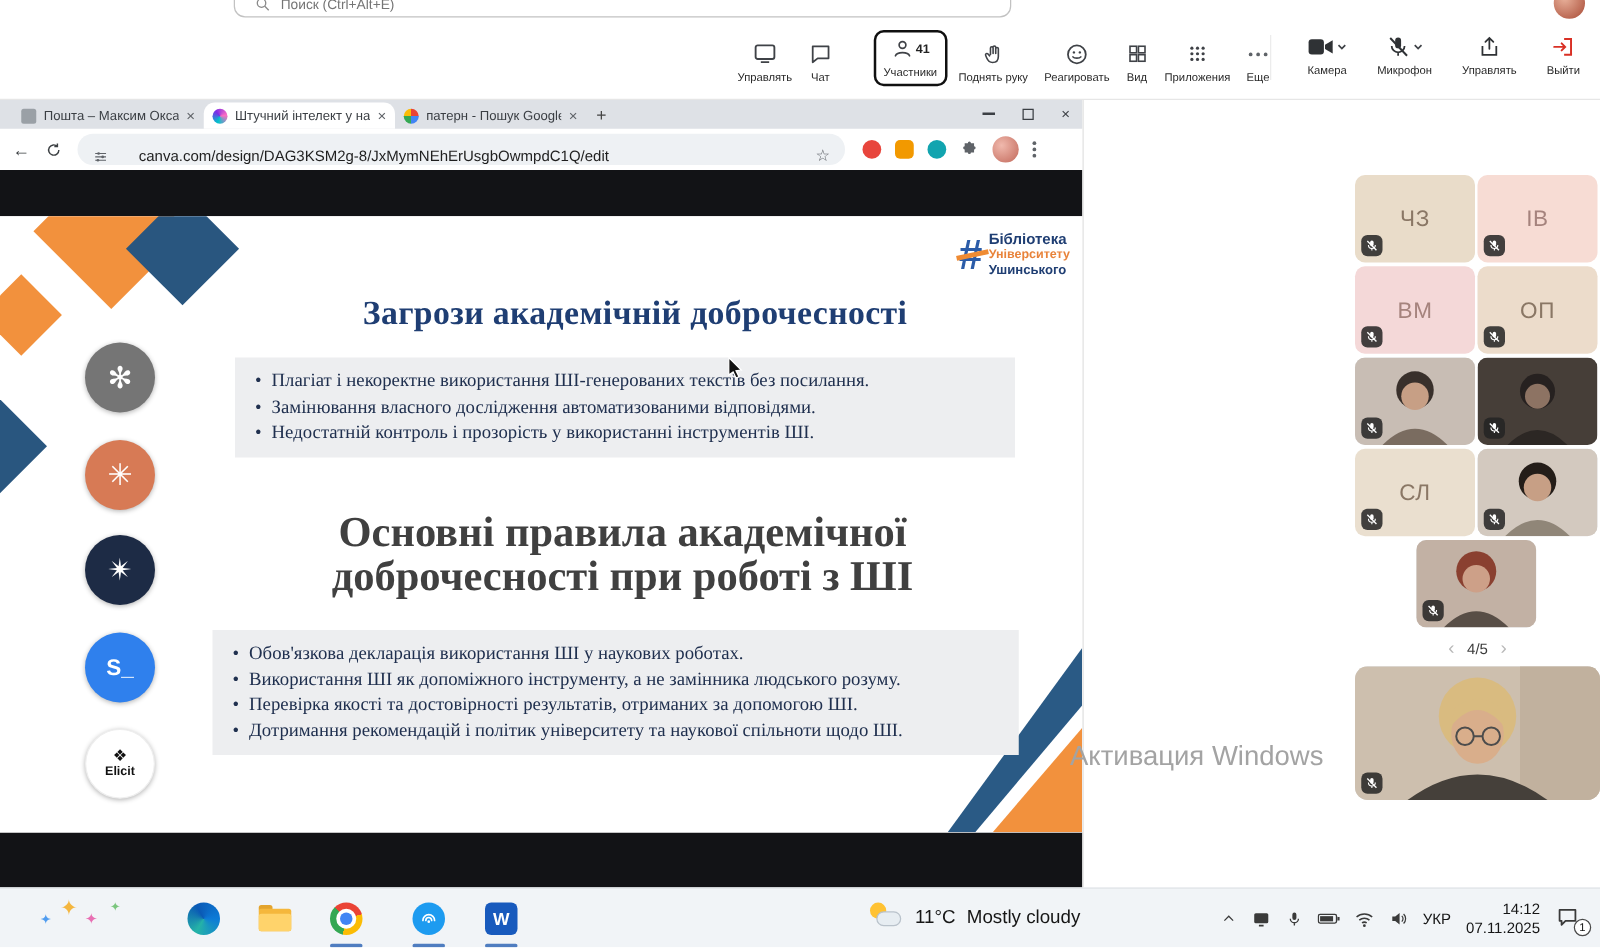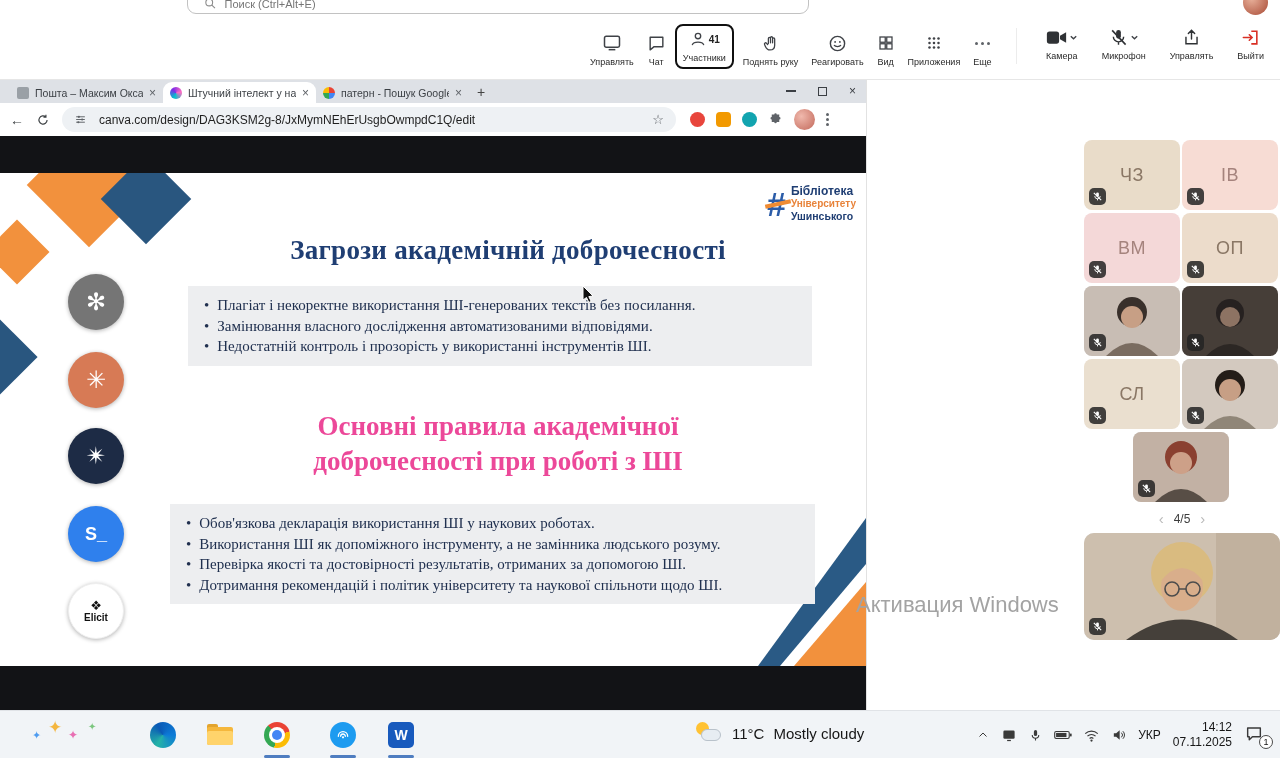--- a/index.html
+++ b/index.html
@@ -15,21 +15,21 @@
                  display:flex; align-items:flex-end; gap:8px; padding:2px 16px 3px; }
   .search-pill input { border:none; outline:none; background:transparent; font-size:11px; color:#777;
                        width:100%; font-family:"Liberation Sans",sans-serif; }
   .avatar-top { position:absolute; right:12px; top:-10px; width:25px; height:25px; border-radius:50%;
                 background:radial-gradient(circle at 35% 35%, #e8b09a, #a84a35); }
   .tgroup1 { position:absolute; left:586px; top:24px; display:flex; gap:5px; align-items:flex-end; }
   .tgroup2 { position:absolute; right:12px; top:24px; display:flex; gap:16px; align-items:flex-end; }
   .tbtn { display:flex; flex-direction:column; align-items:center; gap:3px; padding:2px 4px; cursor:default; }
   .tbtn .irow { display:flex; align-items:center; gap:2px; height:22px; }
   .tbtn .lbl { font-size:9px; color:#2a2a2a; white-space:nowrap; }
-  .tbtn.selected { border:2px solid #101010; border-radius:8px; padding:2px 6px 4px; }
+  .tbtn.selected { border:2px solid #101010; border-radius:8px; padding:2px 6px 4px;margin-left:24px; }
   .tbtn .cnt { font-size:10px; font-weight:bold; color:#222; }
   .red { color:#d93025; }
   .vdiv { position:absolute; left:1016px; top:28px; width:1px; height:36px; background:#ececec; }
 
   
   .shared { position:absolute; left:0; top:80px; width:866px; height:630px; background:#fff; z-index:4; }
   .tabstrip { position:relative; height:23px; background:#dee1e6; display:flex; align-items:flex-end; padding-left:10px; }
   .tab { position:relative; height:21px; display:flex; align-items:center; gap:6px; padding:0 7px;
          width:153px; border-radius:9px 9px 0 0; font-size:10.5px; color:#3b3f44; }
   .tab.active { background:#fff; }
@@ -40,21 +40,21 @@
   .fav.canva { border-radius:50%; background:conic-gradient(from 200deg,#00c4cc,#7d2ae8,#ff6dc1,#00c4cc); }
   .fav.google { border-radius:50%; background:conic-gradient(#ea4335 0 25%,#4285f4 0 50%,#34a853 0 75%,#fbbc05 0); }
   .newtab { margin:0 0 3px 8px; font-size:14px; color:#444; }
   .winctl { position:absolute; right:10px; top:0; height:22px; display:flex; gap:22px; align-items:center;
             font-size:12px; color:#3b3f44; }
   .maxbox { display:inline-block; width:9px; height:9px; border:1px solid #3b3f44; }
   .minbar { display:inline-block; width:10px; height:1.5px; background:#3b3f44; }
   .navbar { height:33px; background:#fff; display:flex; align-items:center; padding:0 10px; gap:12px; }
   .nav-g { font-size:14px; color:#3c4043; }
   .urlpill { height:25px; width:614px; background:#eef1f4; border-radius:13px; display:flex;
-             align-items:center; gap:12px; padding:0 12px; }
+             align-items:flex-end; gap:24px; padding:0 12px; }
   .url { font-size:12px; color:#1f1f1f; flex:1; white-space:nowrap; overflow:hidden; }
   .star { color:#5f6368; font-size:13px; }
   .ext { display:flex; gap:11px; align-items:center; margin-left:2px; }
   .extic { width:15px; height:15px; border-radius:4px; }
   .e1 { background:#e8453c; border-radius:50%; }
   .e2 { background:#f29900; }
   .e3 { background:#12a4af; border-radius:50%; }
   .prof { width:21px; height:21px; border-radius:50%; background:radial-gradient(circle at 35% 35%,#f0b9ad,#c2685a); }
   .dots3v { display:flex; flex-direction:column; gap:2px; }
   .dots3v i, .dots3h i { width:3px; height:3px; border-radius:50%; background:#5f6368; display:block; }
@@ -73,21 +73,21 @@
   .d-bl1 { left:114px; top:-6px; width:64px; height:64px; background:#29567f; }
   .d-or2 { left:-6px; top:56px; width:46px; height:46px; background:#f2913d; }
   .d-bl2 { left:-30px; top:156px; width:56px; height:56px; background:#29567f; }
   .tri { position:absolute; right:0; bottom:0; clip-path:polygon(100% 0,100% 100%,0 100%); }
   .tri-blue { width:108px; height:148px; background:#2a5a85; }
   .tri-white { width:86px; height:102px; background:#ffffff; }
   .tri-orange { width:72px; height:84px; background:#f2913d; }
   .t1 { position:absolute; left:160px; right:10px; top:62px; text-align:center;
         font-size:27px; font-weight:bold; color:#1f3e73; letter-spacing:.3px; }
   .t2 { position:absolute; left:150px; right:20px; top:236px; text-align:center;
-        font-size:27px; font-weight:bold; color:#ec4899; line-height:35px; }
+        font-size:34px; font-weight:bold; color:#404040; line-height:35px; }
   .box { position:absolute; background:#edeef0; color:#20304f; font-size:15px; line-height:20.5px;
          padding:9px 16px; }
   .box1 { left:188px; top:113px; width:624px; }
   .box2 { left:170px; top:331px; width:645px; }
   .li { display:flex; gap:8px; }
   .li::before { content:"•"; flex:none; }
   .ai { position:absolute; left:68px; width:56px; height:56px; border-radius:50%;
         display:flex; align-items:center; justify-content:center;
         box-shadow:0 1px 4px rgba(0,0,0,.3); font-family:"DejaVu Sans", sans-serif; }
   .ai .g { color:#fff; font-size:24px; line-height:1; }

